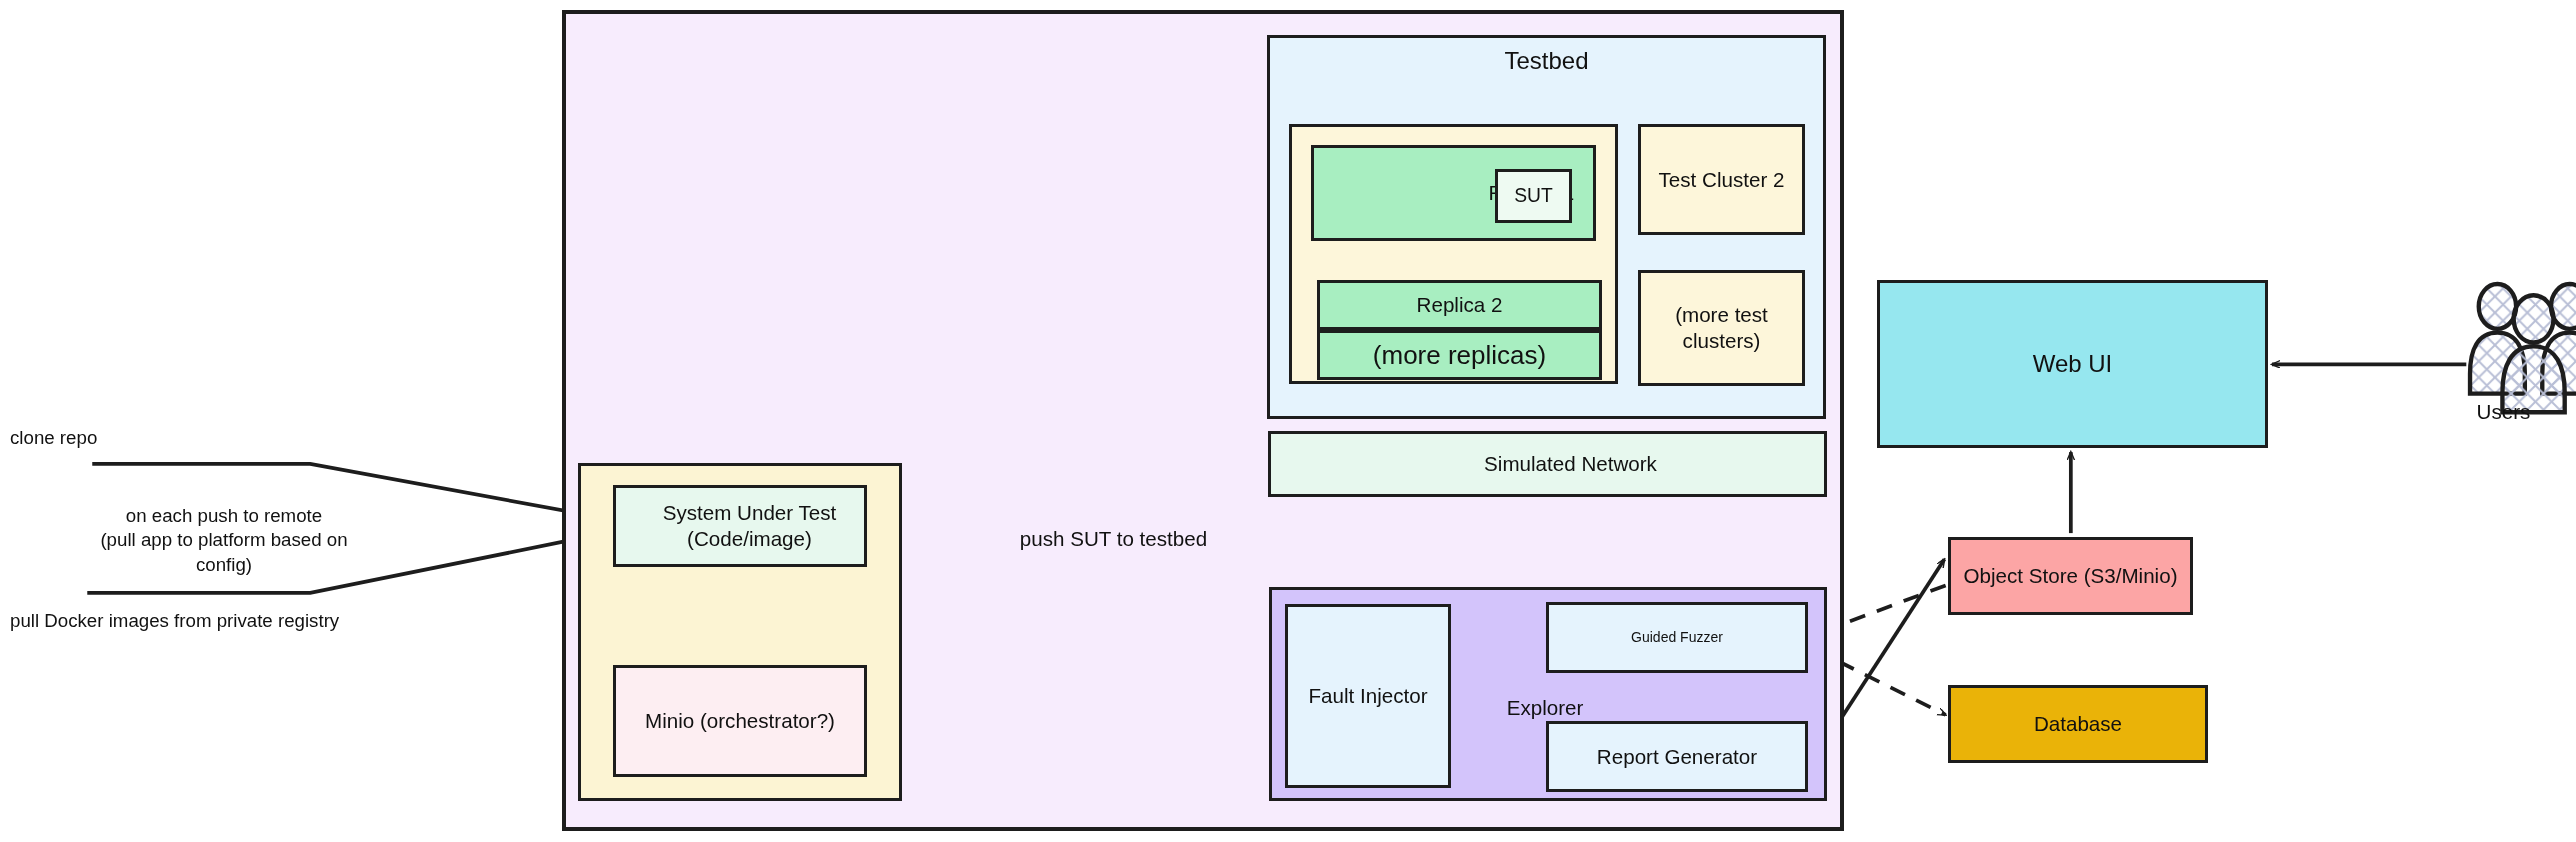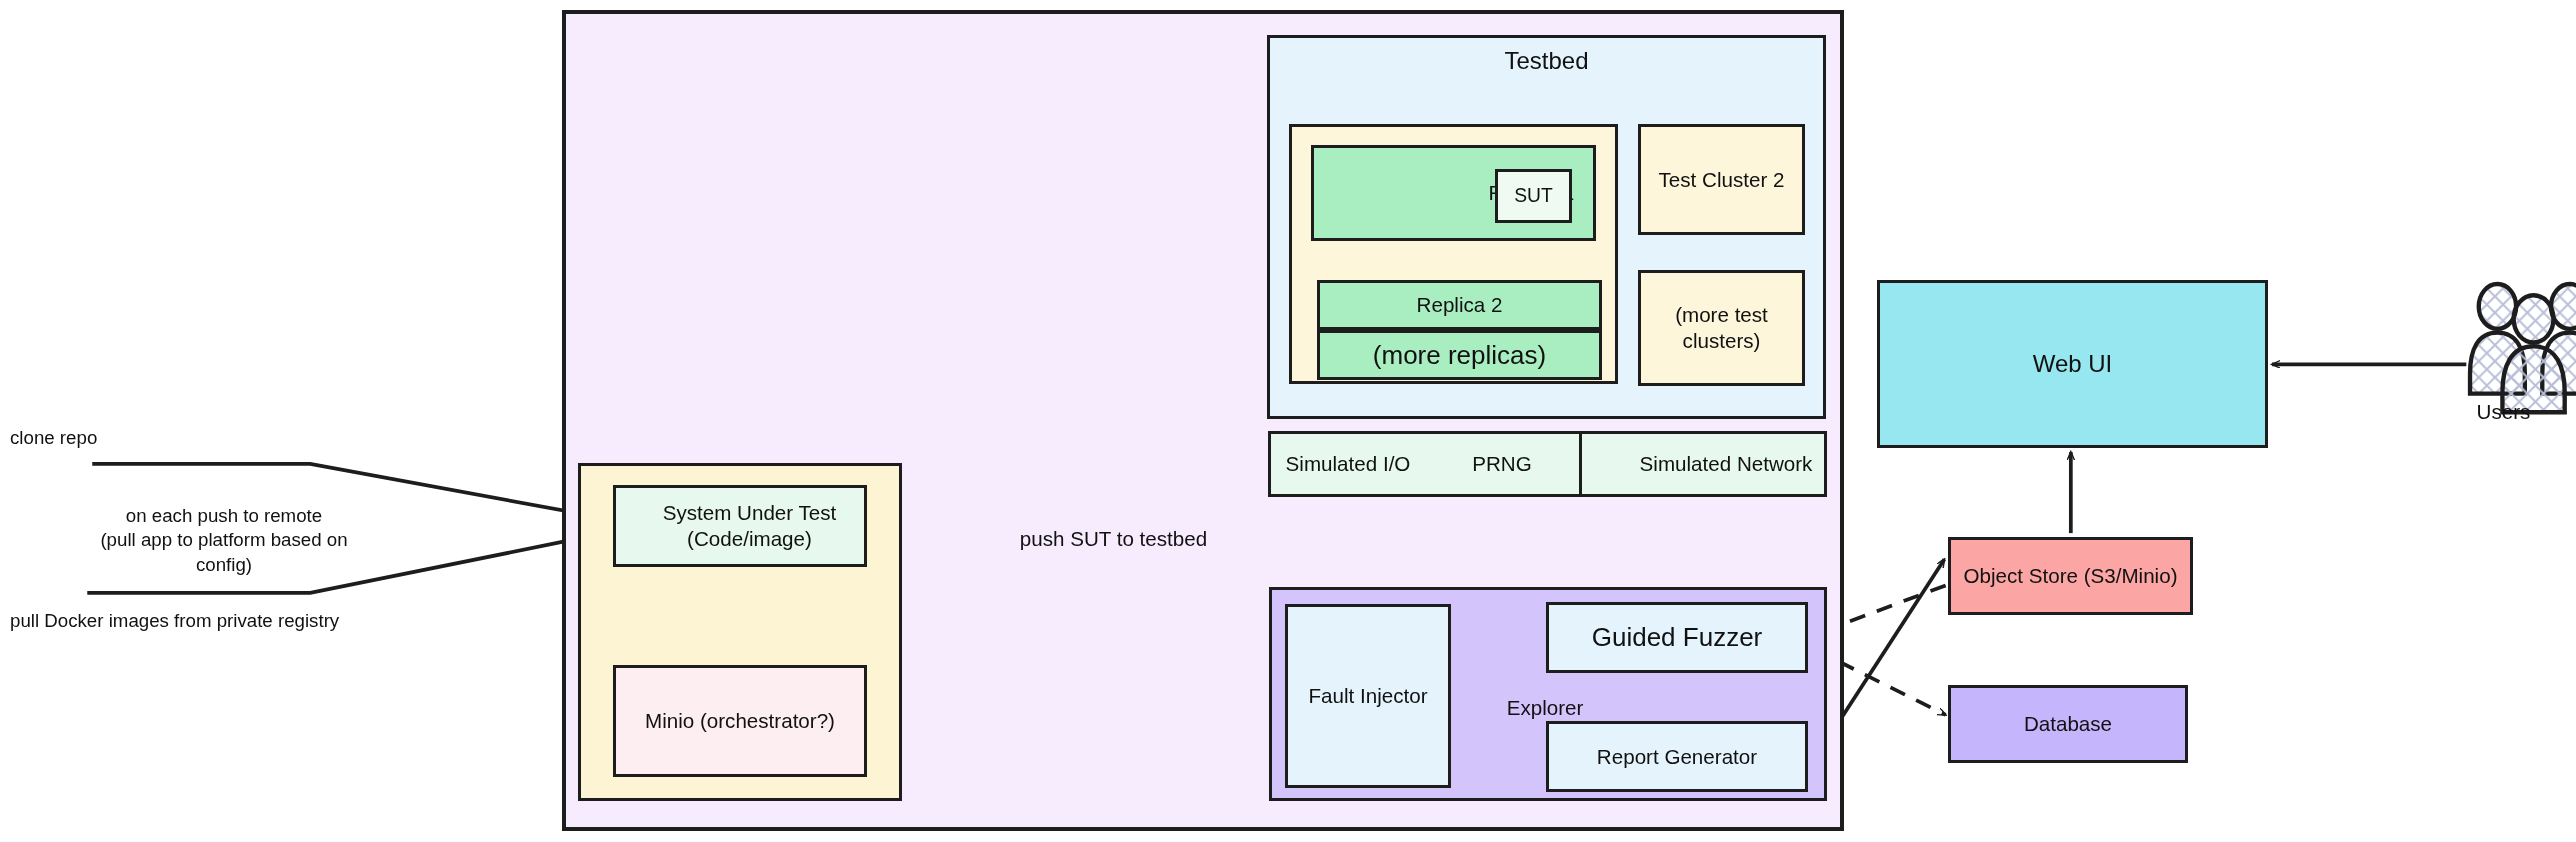--- a/index.html
+++ b/index.html
@@ -143,42 +143,42 @@
   }
   #fault-injector {
     left: 1285px; top: 604px; width: 166px; height: 184px;
     background: #e5f3fd;
     font-size: 20.6px;
   }
   #explorer-label { left: 1461px; top: 695px; width: 168px; font-size: 20.6px; }
   #guided-fuzzer {
     left: 1546px; top: 602px; width: 262px; height: 71px;
     background: #e5f3fd;
-    font-size: 26px;
+    font-size: 14px;
   }
   #report-generator {
     left: 1546px; top: 721px; width: 262px; height: 71px;
     background: #e5f3fd;
     font-size: 20.6px;
   }
 
   
   #web-ui {
     left: 1877px; top: 280px; width: 391px; height: 168px;
     background: #96e7ef;
     font-size: 24px;
   }
   #object-store {
     left: 1948px; top: 537px; width: 245px; height: 78px;
     background: #fca5a5;
     font-size: 20.6px;
   }
   #database {
-    left: 1948px; top: 685px; width: 240px; height: 78px;
-    background: #c4b5fd;
+    left: 1948px; top: 685px; width: 260px; height: 78px;
+    background: #eab308;
     font-size: 20.6px;
   }
   #users-label { left: 2429px; top: 399px; width: 149px; font-size: 20.6px; }
 
   
   #clone-repo-label { left: 10px; top: 426px; font-size: 18.7px; }
   #push-remote-label { left: 87px; top: 504px; width: 274px; font-size: 18.7px; }
   #pull-docker-label { left: 10px; top: 609px; font-size: 18.7px; }
   #push-sut-label { left: 989px; top: 526px; width: 249px; font-size: 20.6px; }
 </style>
@@ -250,24 +250,20 @@
 <div class="box" id="replica-1">Replica 1</div>
 <div class="box" id="sut-small">SUT</div>
 <div class="lbl" id="tc1-label">Test Cluster 1</div>
 <div class="box" id="replica-2">Replica 2</div>
 <div class="box" id="more-replicas">(more replicas)</div>
 
 <div class="box" id="test-cluster-2">Test Cluster 2</div>
 <div class="box" id="more-test-clusters">(more test clusters)</div>
 
 <div id="sim-bar">
-  <div id="sim-left">
-    <div id="sim-io">Simulated I/O</div>
-    <div id="sim-prng">PRNG</div>
-  </div>
   <div id="sim-net">Simulated Network</div>
 </div>
 
 <div class="box" id="explorer"></div>
 <div class="box" id="fault-injector">Fault Injector</div>
 <div class="lbl" id="explorer-label">Explorer</div>
 <div class="box" id="guided-fuzzer">Guided Fuzzer</div>
 <div class="box" id="report-generator">Report Generator</div>
 
 <div class="box" id="web-ui">Web UI</div>

